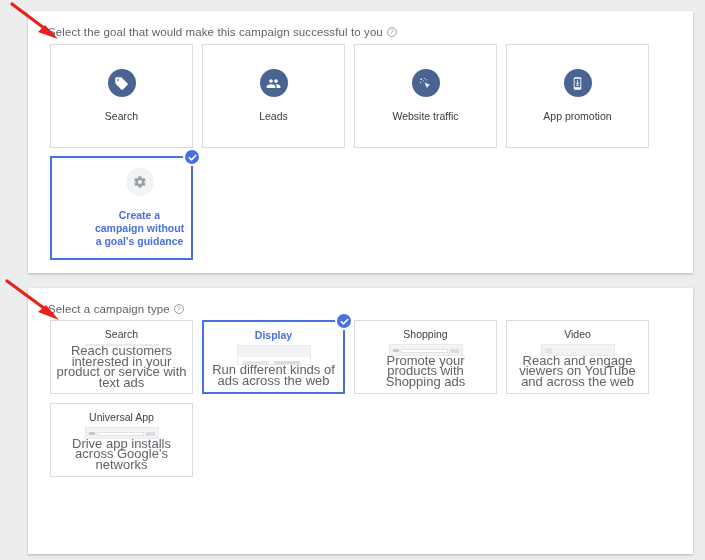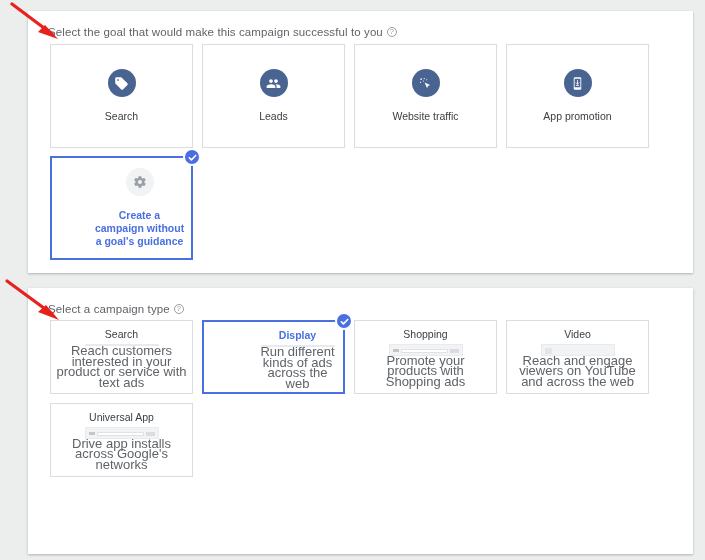--- a/index.html
+++ b/index.html
@@ -120,21 +120,21 @@
     position: relative;
     height: 74px;
     border: 1px solid #dadce0;
     background: #fff;
     display: flex;
     flex-direction: column;
     align-items: center;
     cursor: pointer;
     padding-top: 7px;
   }
-  .type-card.selected { border: 2px solid #4a6fe0; padding-left: 48px; }
+  .type-card.selected { border: 2px solid #4a6fe0; }
   .type-title {
     font-size: 10.5px;
     color: #3c4043;
     text-align: center;
     margin-bottom: 4px;
   }
   .type-card.selected .type-title { color: #4a6fe0; font-weight: bold; }
   .type-thumb {
     width: 74px; height: 50px;
     background: #fff;

